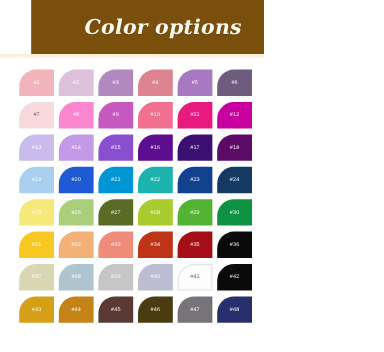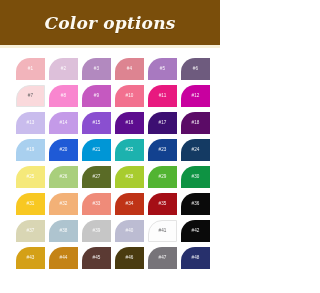--- a/index.html
+++ b/index.html
@@ -78,21 +78,21 @@
   }
   .swatch.is-light .swatch-label { color: rgba(255,255,255,0.92); }
   .swatch.is-dark  .swatch-label { color: rgba(90,90,92,0.95); }
   .swatch.has-outline { border: 0.5px solid #e4e4e4; }
 </style>
 </head>
 <body>
 
 <div class="page">
 
-  <div class="header" style="background: rgb(122, 78, 11);">
+  <div class="header" style="background: rgb(122, 78, 11); margin-left: 26px;">
     <div class="header-title" style="color: rgb(253, 250, 242);">Color options</div>
   </div>
   <div class="header-rule" style="background: rgb(247, 240, 218);"></div>
 
   <div class="grid-wrap">
     <div class="grid" id="swatch-grid">
         <div class="swatch is-light" style="background: rgb(242, 180, 187);">
           <span class="swatch-label">#1</span>
         </div>
         <div class="swatch is-light" style="background: rgb(221, 192, 218);">

